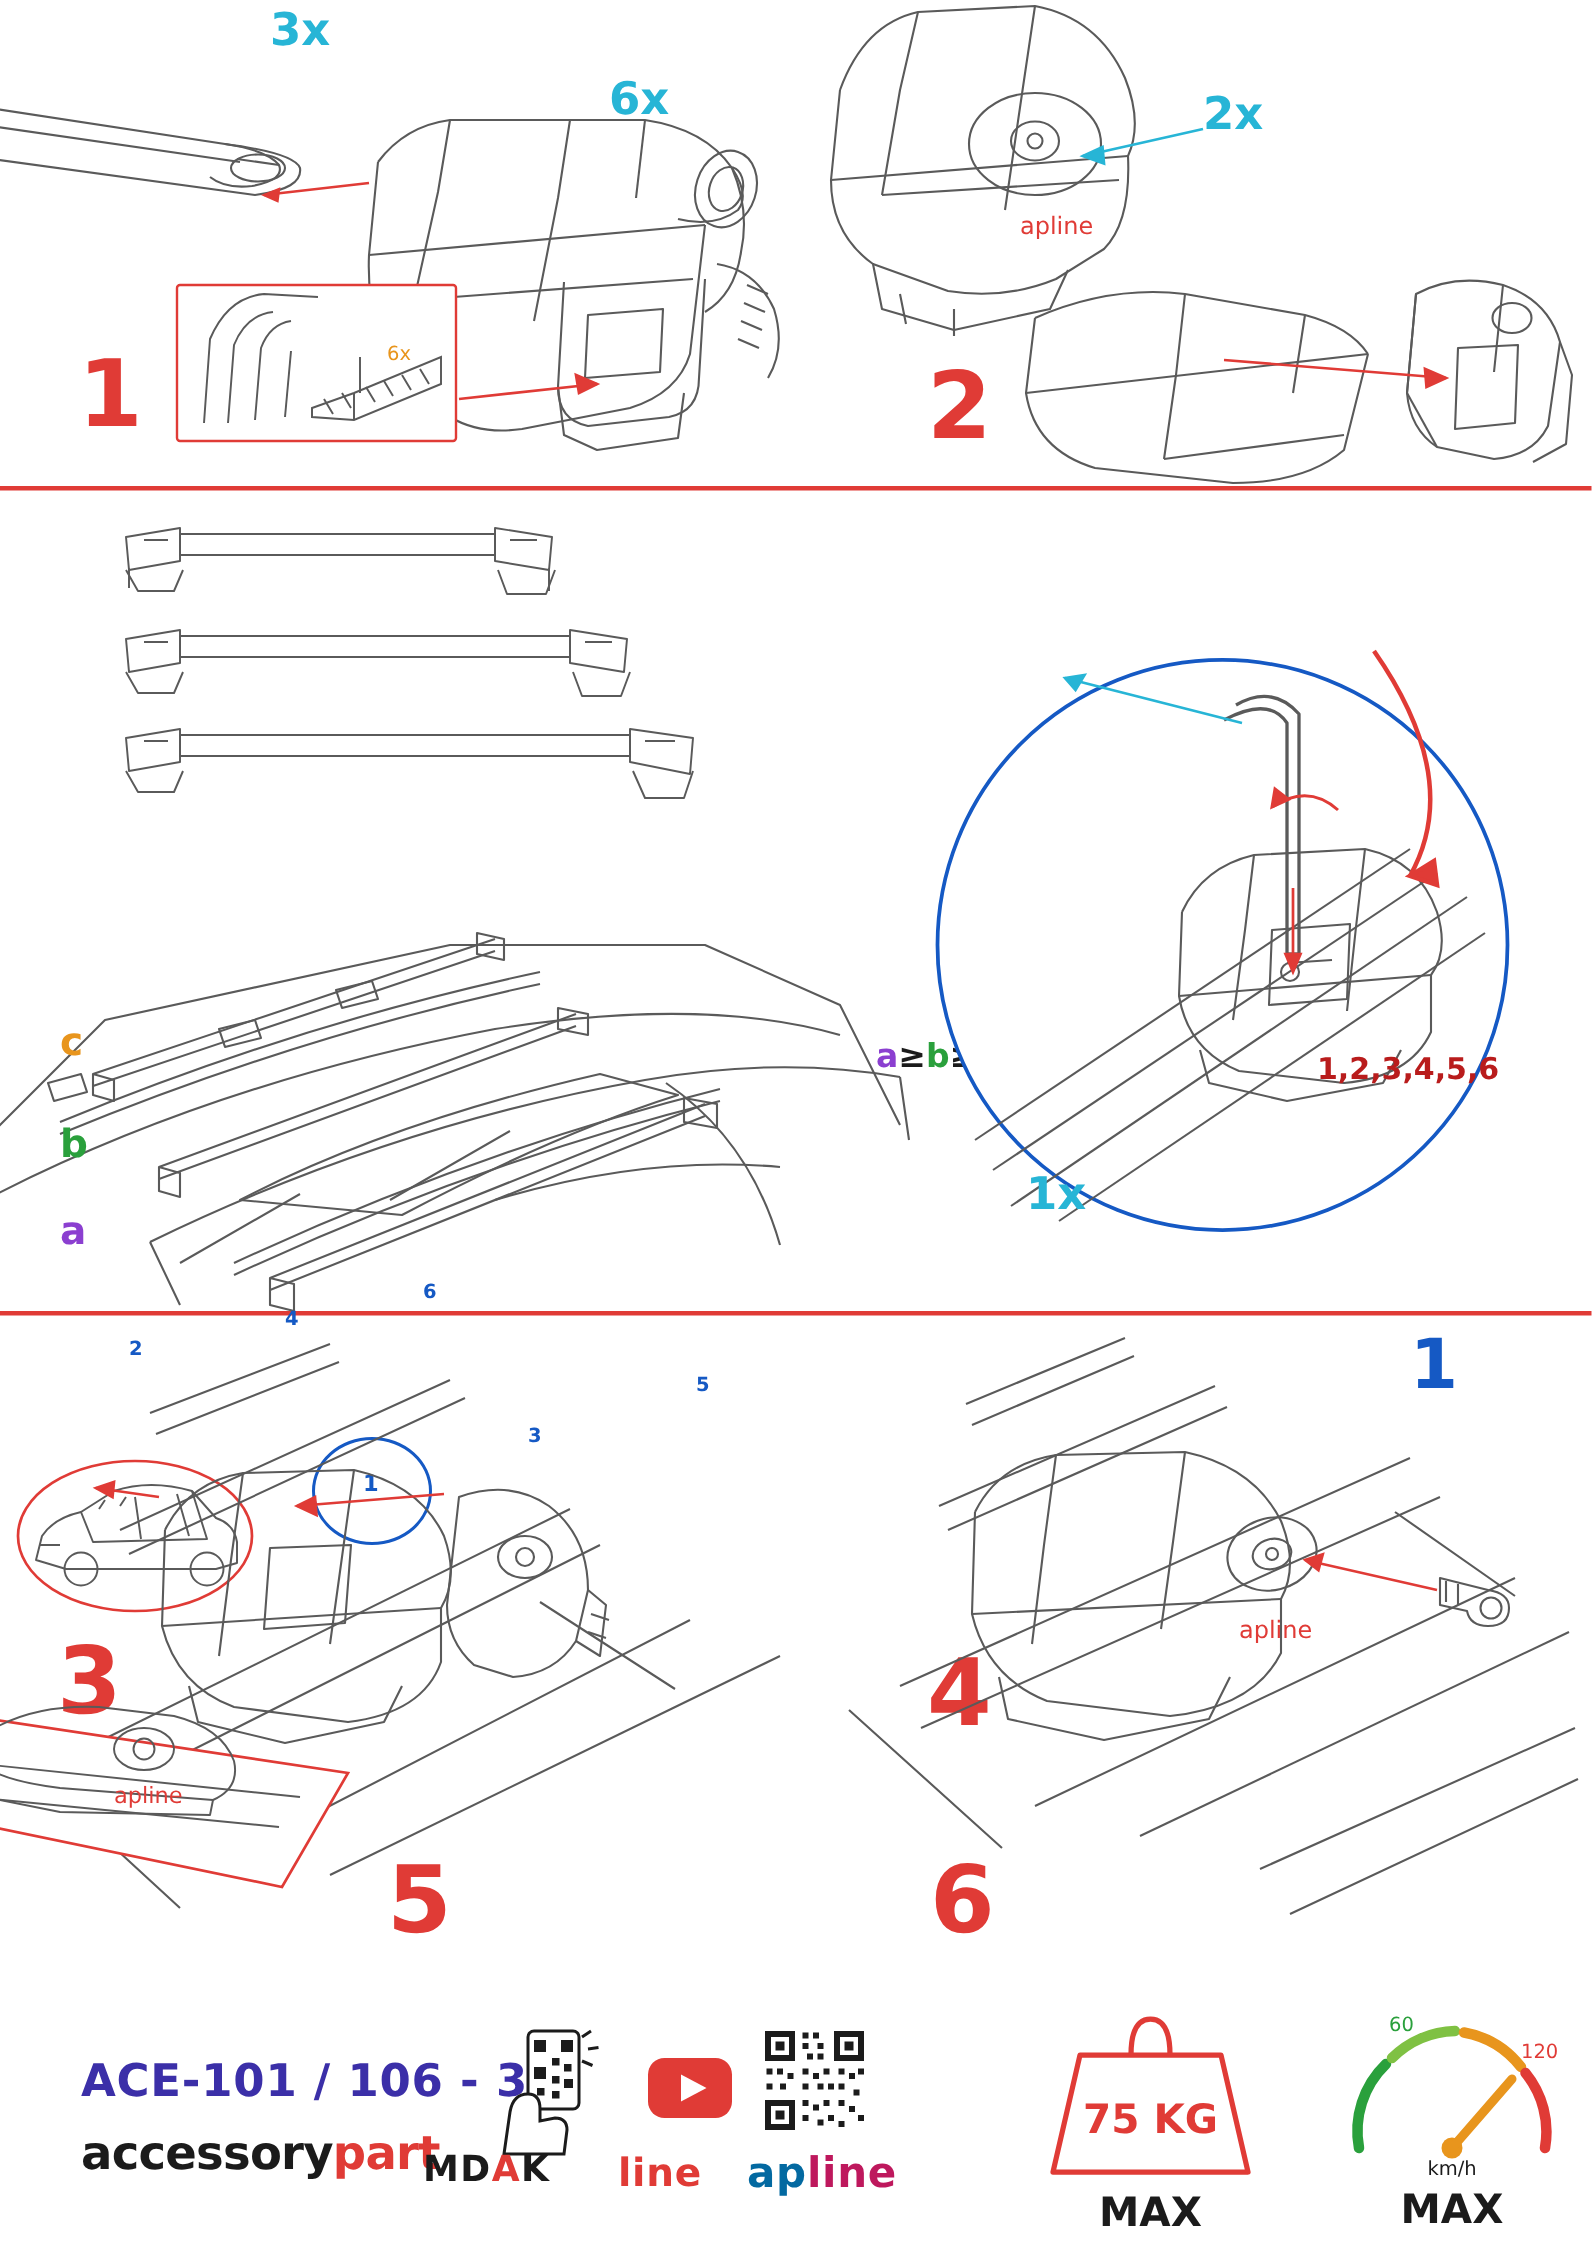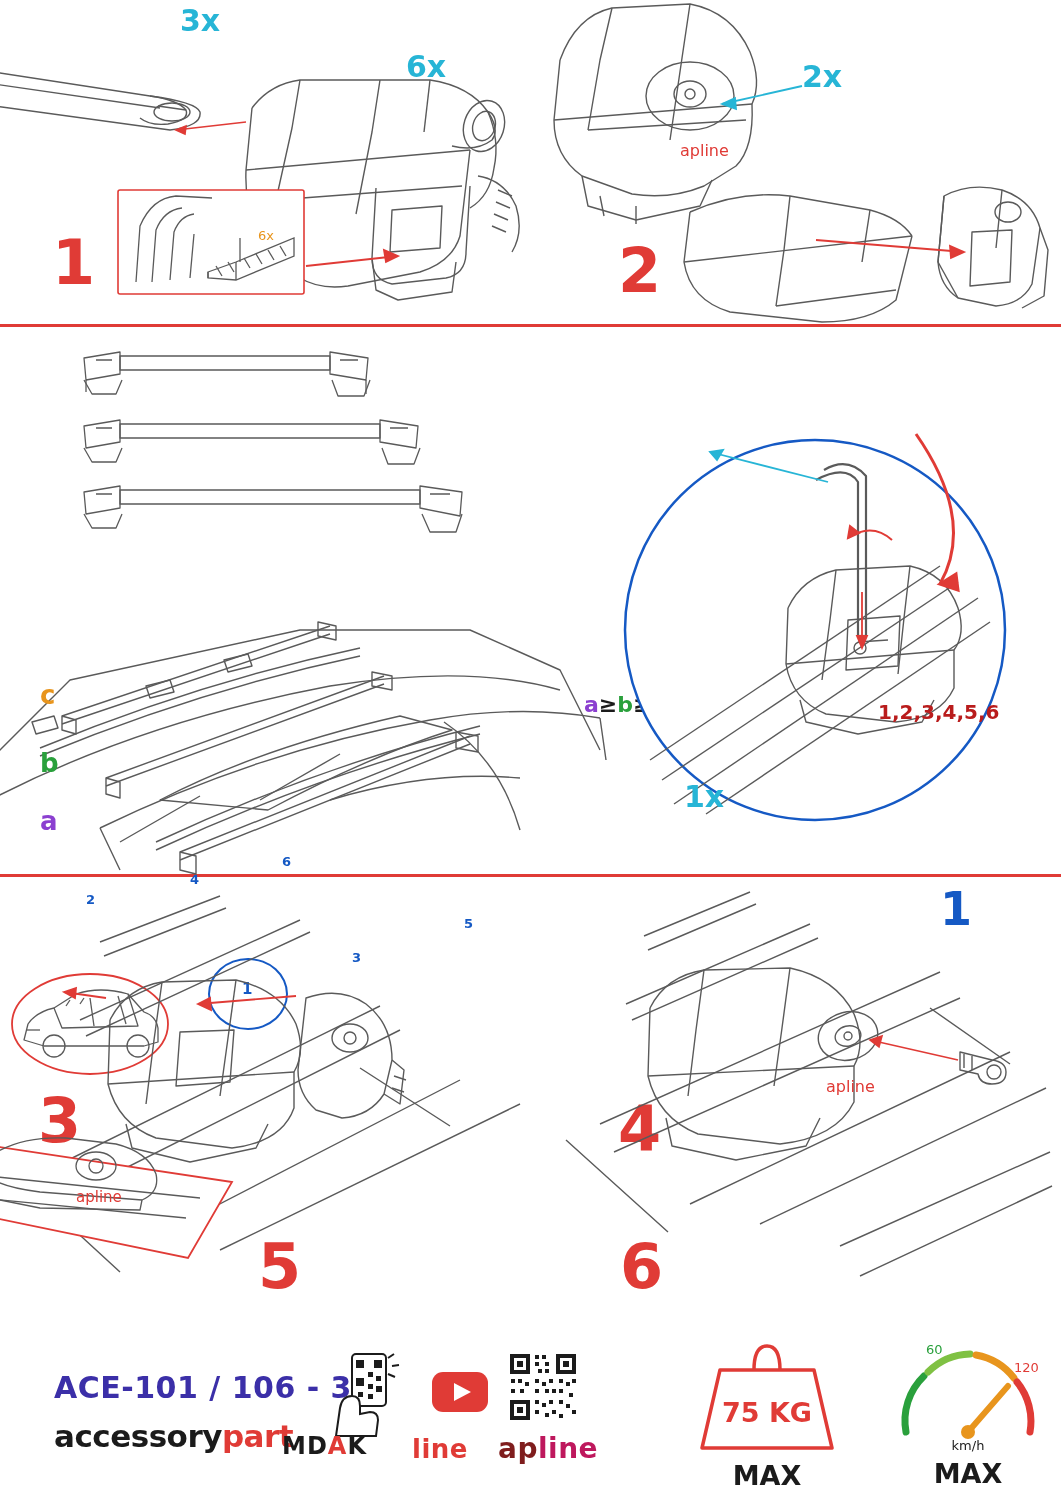--- a/index.html
+++ b/index.html
@@ -40,21 +40,21 @@
   .brand-accessory {
     font-family:"DejaVu Sans", sans-serif;
     font-size:31px; font-weight:bold; letter-spacing:-0.5px;
   }
   .brand-accessory .k1 { color:#1b1b1b; }
   .brand-accessory .k2 { color:#e03b36; }
   .brand-mdak { font-size:24px; font-weight:bold; color:#1b1b1b; letter-spacing:1px; }
   .brand-mdak .a { color:#e03b36; }
   .brand-ipqi { font-size:26px; font-weight:bold; color:#e03b36; letter-spacing:0.5px; }
   .brand-apline { font-size:28px; font-weight:bold; letter-spacing:0.5px; }
-  .brand-apline .p1 { color:#7f1d1d;text-align:right; }
+  .brand-apline .p1 { color:#0369a1;text-align:right; }
   .brand-apline .p2 { color:#be185d; }
 
   .maxlabel {
     font-family:"DejaVu Sans", sans-serif;
     font-size:27px; font-weight:600; color:#1b1b1b; text-align:center;
   }
   .weight-text {
     font-family:"DejaVu Sans", sans-serif;
     font-size:27px; font-weight:bold; fill:#e03b36;
   }

